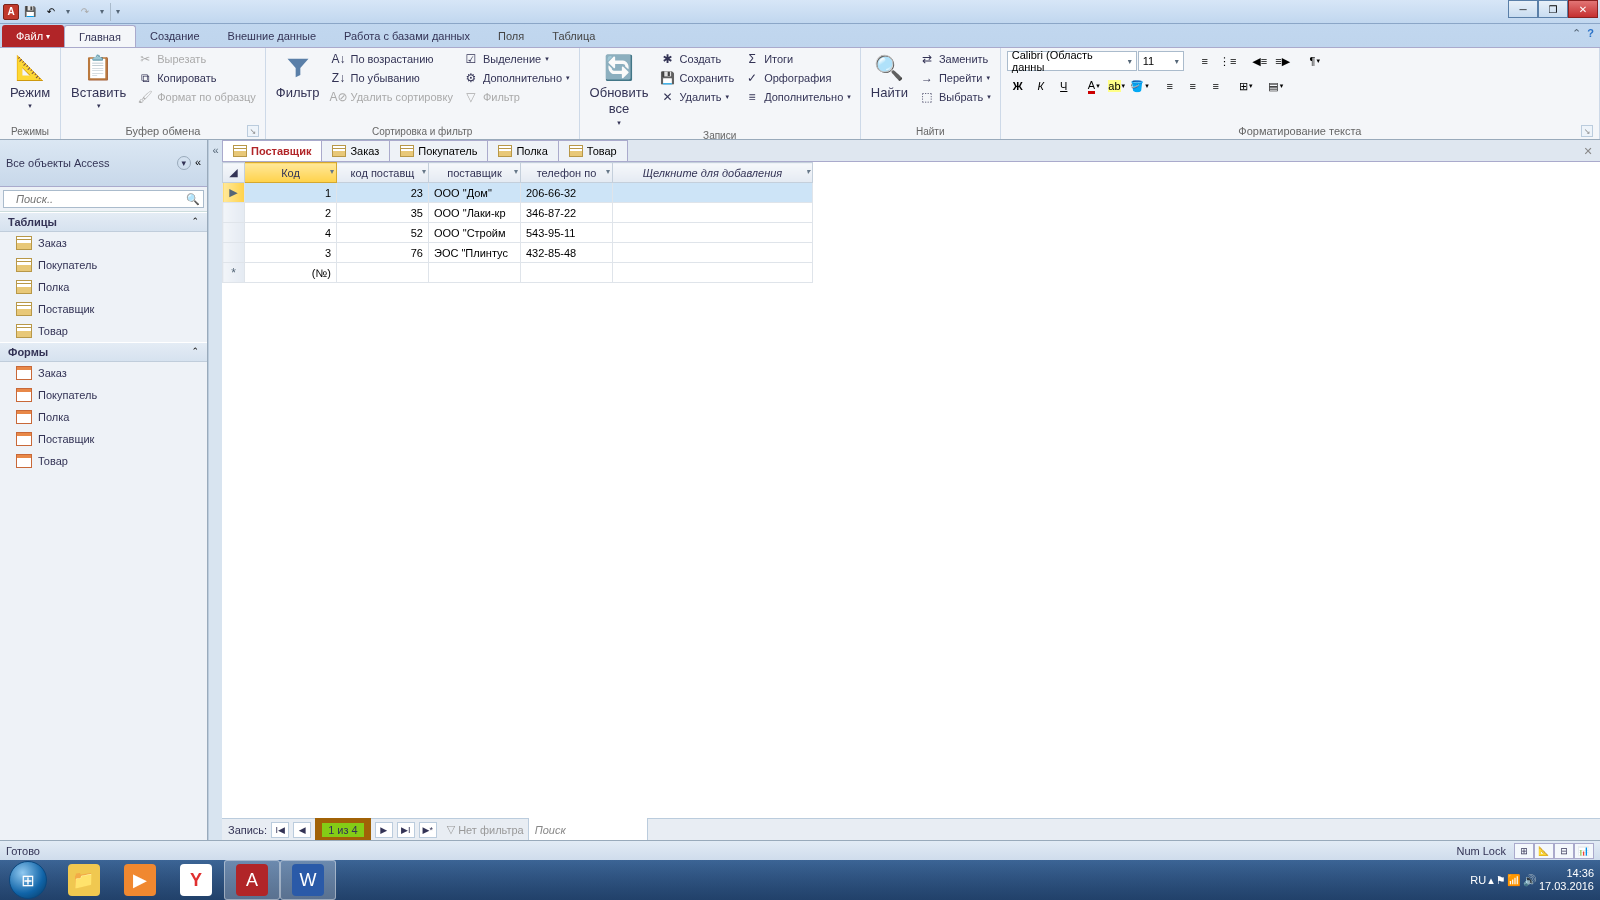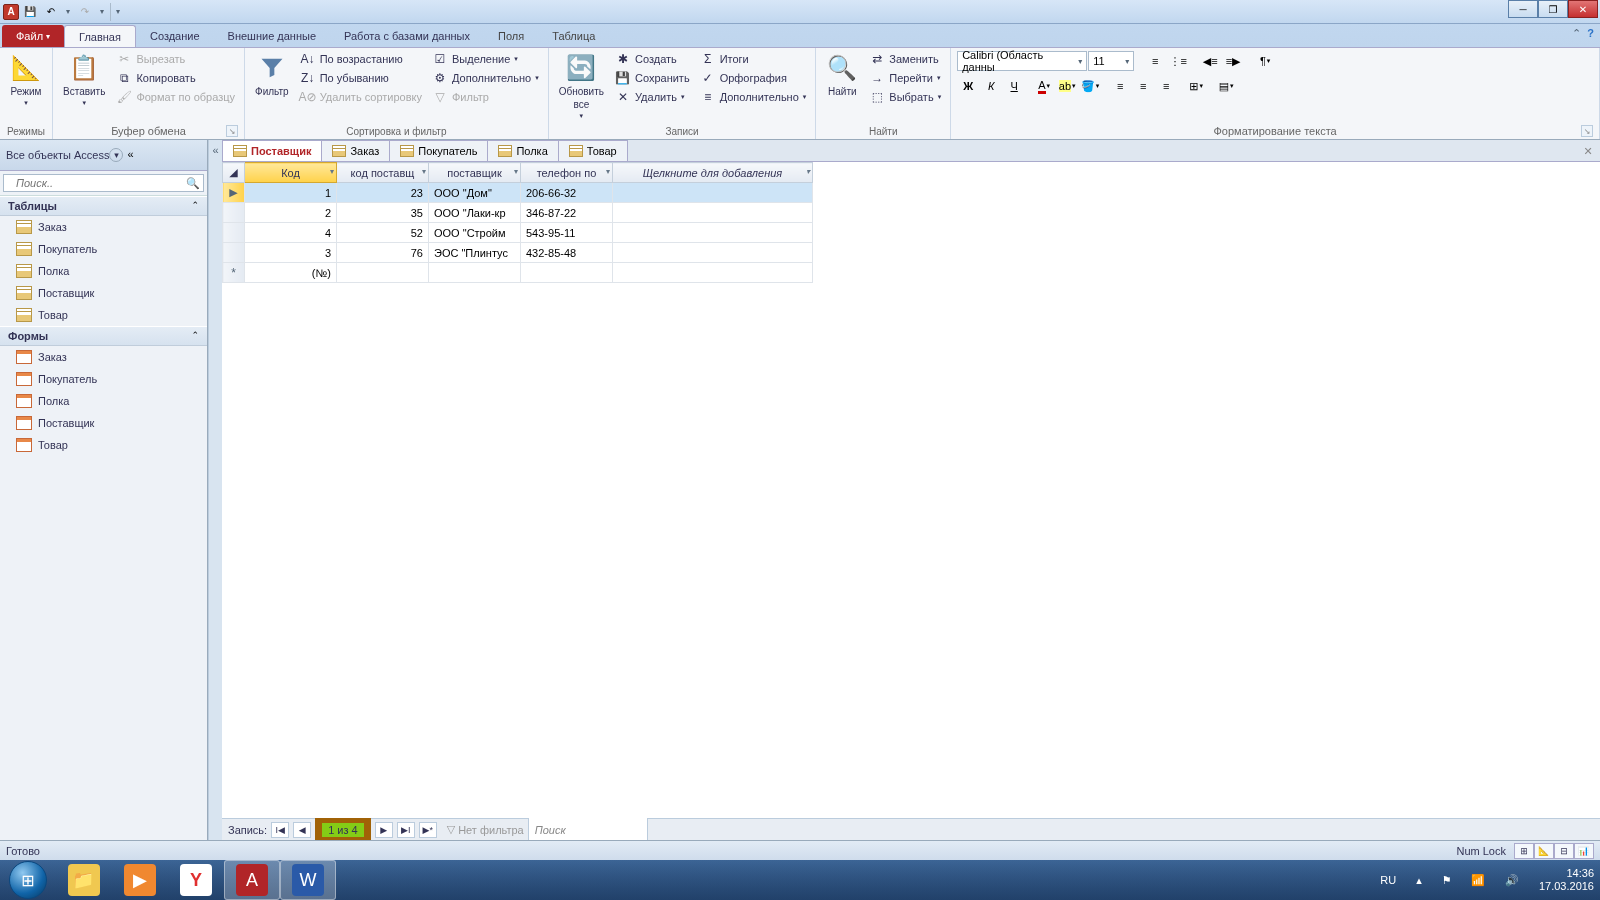--- a/index.html
+++ b/index.html
@@ -24,34 +24,34 @@
 .rtab.context{color:#444}
 .ribbon-right{position:absolute;right:6px;top:3px;display:flex;gap:6px;color:#567}
 
 .ribbon{height:92px;background:#f4f6f9;display:flex;border-bottom:1px solid #9ab}
 .rgroup{border-right:1px solid #cdd9e8;padding:2px 6px 0;display:flex;flex-direction:column;justify-content:space-between}
 .rgroup-body{display:flex;gap:4px;flex:1;align-items:flex-start}
 .rgroup-label{font-size:10px;color:#666;text-align:center;padding:2px 0;position:relative}
 .rgroup-label .dlg{position:absolute;right:0;bottom:2px;font-size:8px;color:#888;width:12px;height:12px;border:1px solid #bcd;background:#eef4fa;display:flex;align-items:center;justify-content:center}
 .vbtn{display:flex;flex-direction:column;align-items:center;gap:2px;padding:2px 4px;min-width:40px;cursor:pointer}
 .vbtn .ico{width:32px;height:32px;display:flex;align-items:center;justify-content:center;font-size:24px}
-.vbtn span{font-size:10px;color:#335;text-align:center;line-height:1.1}
+.vbtn span{font-size:13px;color:#335;text-align:center;line-height:1.1}
 .hbtn{display:flex;align-items:center;gap:4px;padding:1px 3px;color:#335;cursor:pointer;white-space:nowrap}
 .hbtn.disabled{color:#aaa}
 .hbtn .ico{width:16px;height:16px;display:flex;align-items:center;justify-content:center;font-size:12px}
 .stack{display:flex;flex-direction:column;gap:1px}
 .font-combo{border:1px solid #abc;background:#fff;padding:1px 4px;height:20px;display:flex;align-items:center;justify-content:space-between}
 .font-combo .dd{font-size:8px;color:#567}
 .fmt-row{display:flex;gap:1px;align-items:center}
 .fmt-btn{width:22px;height:22px;border:1px solid transparent;display:flex;align-items:center;justify-content:center;cursor:pointer}
 .fmt-btn .dd{font-size:7px;margin-left:1px}
 
 .workspace{position:absolute;top:140px;bottom:38px;left:0;right:0;display:flex}
 .navpane{width:208px;background:#eef2f7;border-right:1px solid #9ab;display:flex;flex-direction:column}
-.nav-header{background:linear-gradient(#dbe7f3,#c8d8ea);padding:8px 6px;display:flex;align-items:center;border-bottom:1px solid #aac}
+.nav-header{background:linear-gradient(#dbe7f3,#c8d8ea);padding:16px 6px;display:flex;align-items:center;justify-content:space-between;border-bottom:1px solid #aac}
 .nav-header span:first-child{font-weight:normal;color:#335}
 .nav-search{padding:3px;border-bottom:1px solid #cdd}
 .nav-search-box{display:flex;border:1px solid #abc;background:#fff}
 .nav-search-box input{border:none;flex:1;padding:2px 12px;font-style:italic;color:#888;outline:none}
 .nav-search-box .sico{width:20px;display:flex;align-items:center;justify-content:center;color:#567}
 .nav-section{background:linear-gradient(#e4ecf5,#d6e2ef);padding:3px 8px;display:flex;justify-content:space-between;align-items:flex-start;border-top:1px solid #fff;border-bottom:1px solid #c0cddb}
 .nav-section span:first-child{font-weight:bold;color:#335}
 .nav-item{display:flex;align-items:center;gap:6px;padding:4px 8px 4px 16px;cursor:pointer;color:#335}
 .table-icon{width:16px;height:14px;background:linear-gradient(#fff 50%,#e8c878 50%);border:1px solid #b89848;position:relative}
 .table-icon::before{content:"";position:absolute;top:2px;left:0;right:0;height:1px;background:#b89848}
@@ -89,21 +89,21 @@
 .statusbar .sright{display:flex;align-items:center;gap:8px}
 .views{display:flex;gap:0}
 .views div{width:20px;height:16px;border:1px solid #aac;background:#f4f8fc;display:flex;align-items:center;justify-content:center;font-size:9px}
 
 .taskbar{position:absolute;bottom:0;left:0;right:0;height:40px;background:linear-gradient(rgba(20,40,70,0.3),rgba(20,40,70,0.5)),linear-gradient(#4d7fb8,#2f5a8e);display:flex;align-items:center;z-index:100}
 .start{width:56px;height:40px;display:flex;align-items:center;justify-content:center}
 .start-orb{width:38px;height:38px;border-radius:50%;background:radial-gradient(circle at 35% 30%,#8fc8f0,#1064a8 60%,#083860);border:1px solid #0a4880;display:flex;align-items:center;justify-content:center;color:#fff;font-size:16px}
 .tb-item{width:56px;height:40px;display:flex;align-items:center;justify-content:center;border:1px solid transparent;border-radius:3px}
 .tb-item.active{background:rgba(255,255,255,0.25);border-color:rgba(255,255,255,0.4)}
 .tb-ico{width:32px;height:32px;border-radius:4px;display:flex;align-items:center;justify-content:center;font-size:18px;color:#fff}
-.tray{position:absolute;right:6px;top:0;height:40px;display:flex;align-items:center;gap:20px;color:#fff;font-size:11px}
+.tray{position:absolute;right:6px;top:0;height:40px;display:flex;align-items:center;gap:2px;color:#fff;font-size:11px}
 .tray .clock{text-align:right;line-height:1.2}
 
 .statusbar{bottom:40px}
 .workspace{bottom:60px}
 svg{display:block}
 </style>
 </head>
 <body>
 
 <div class="titlebar">

